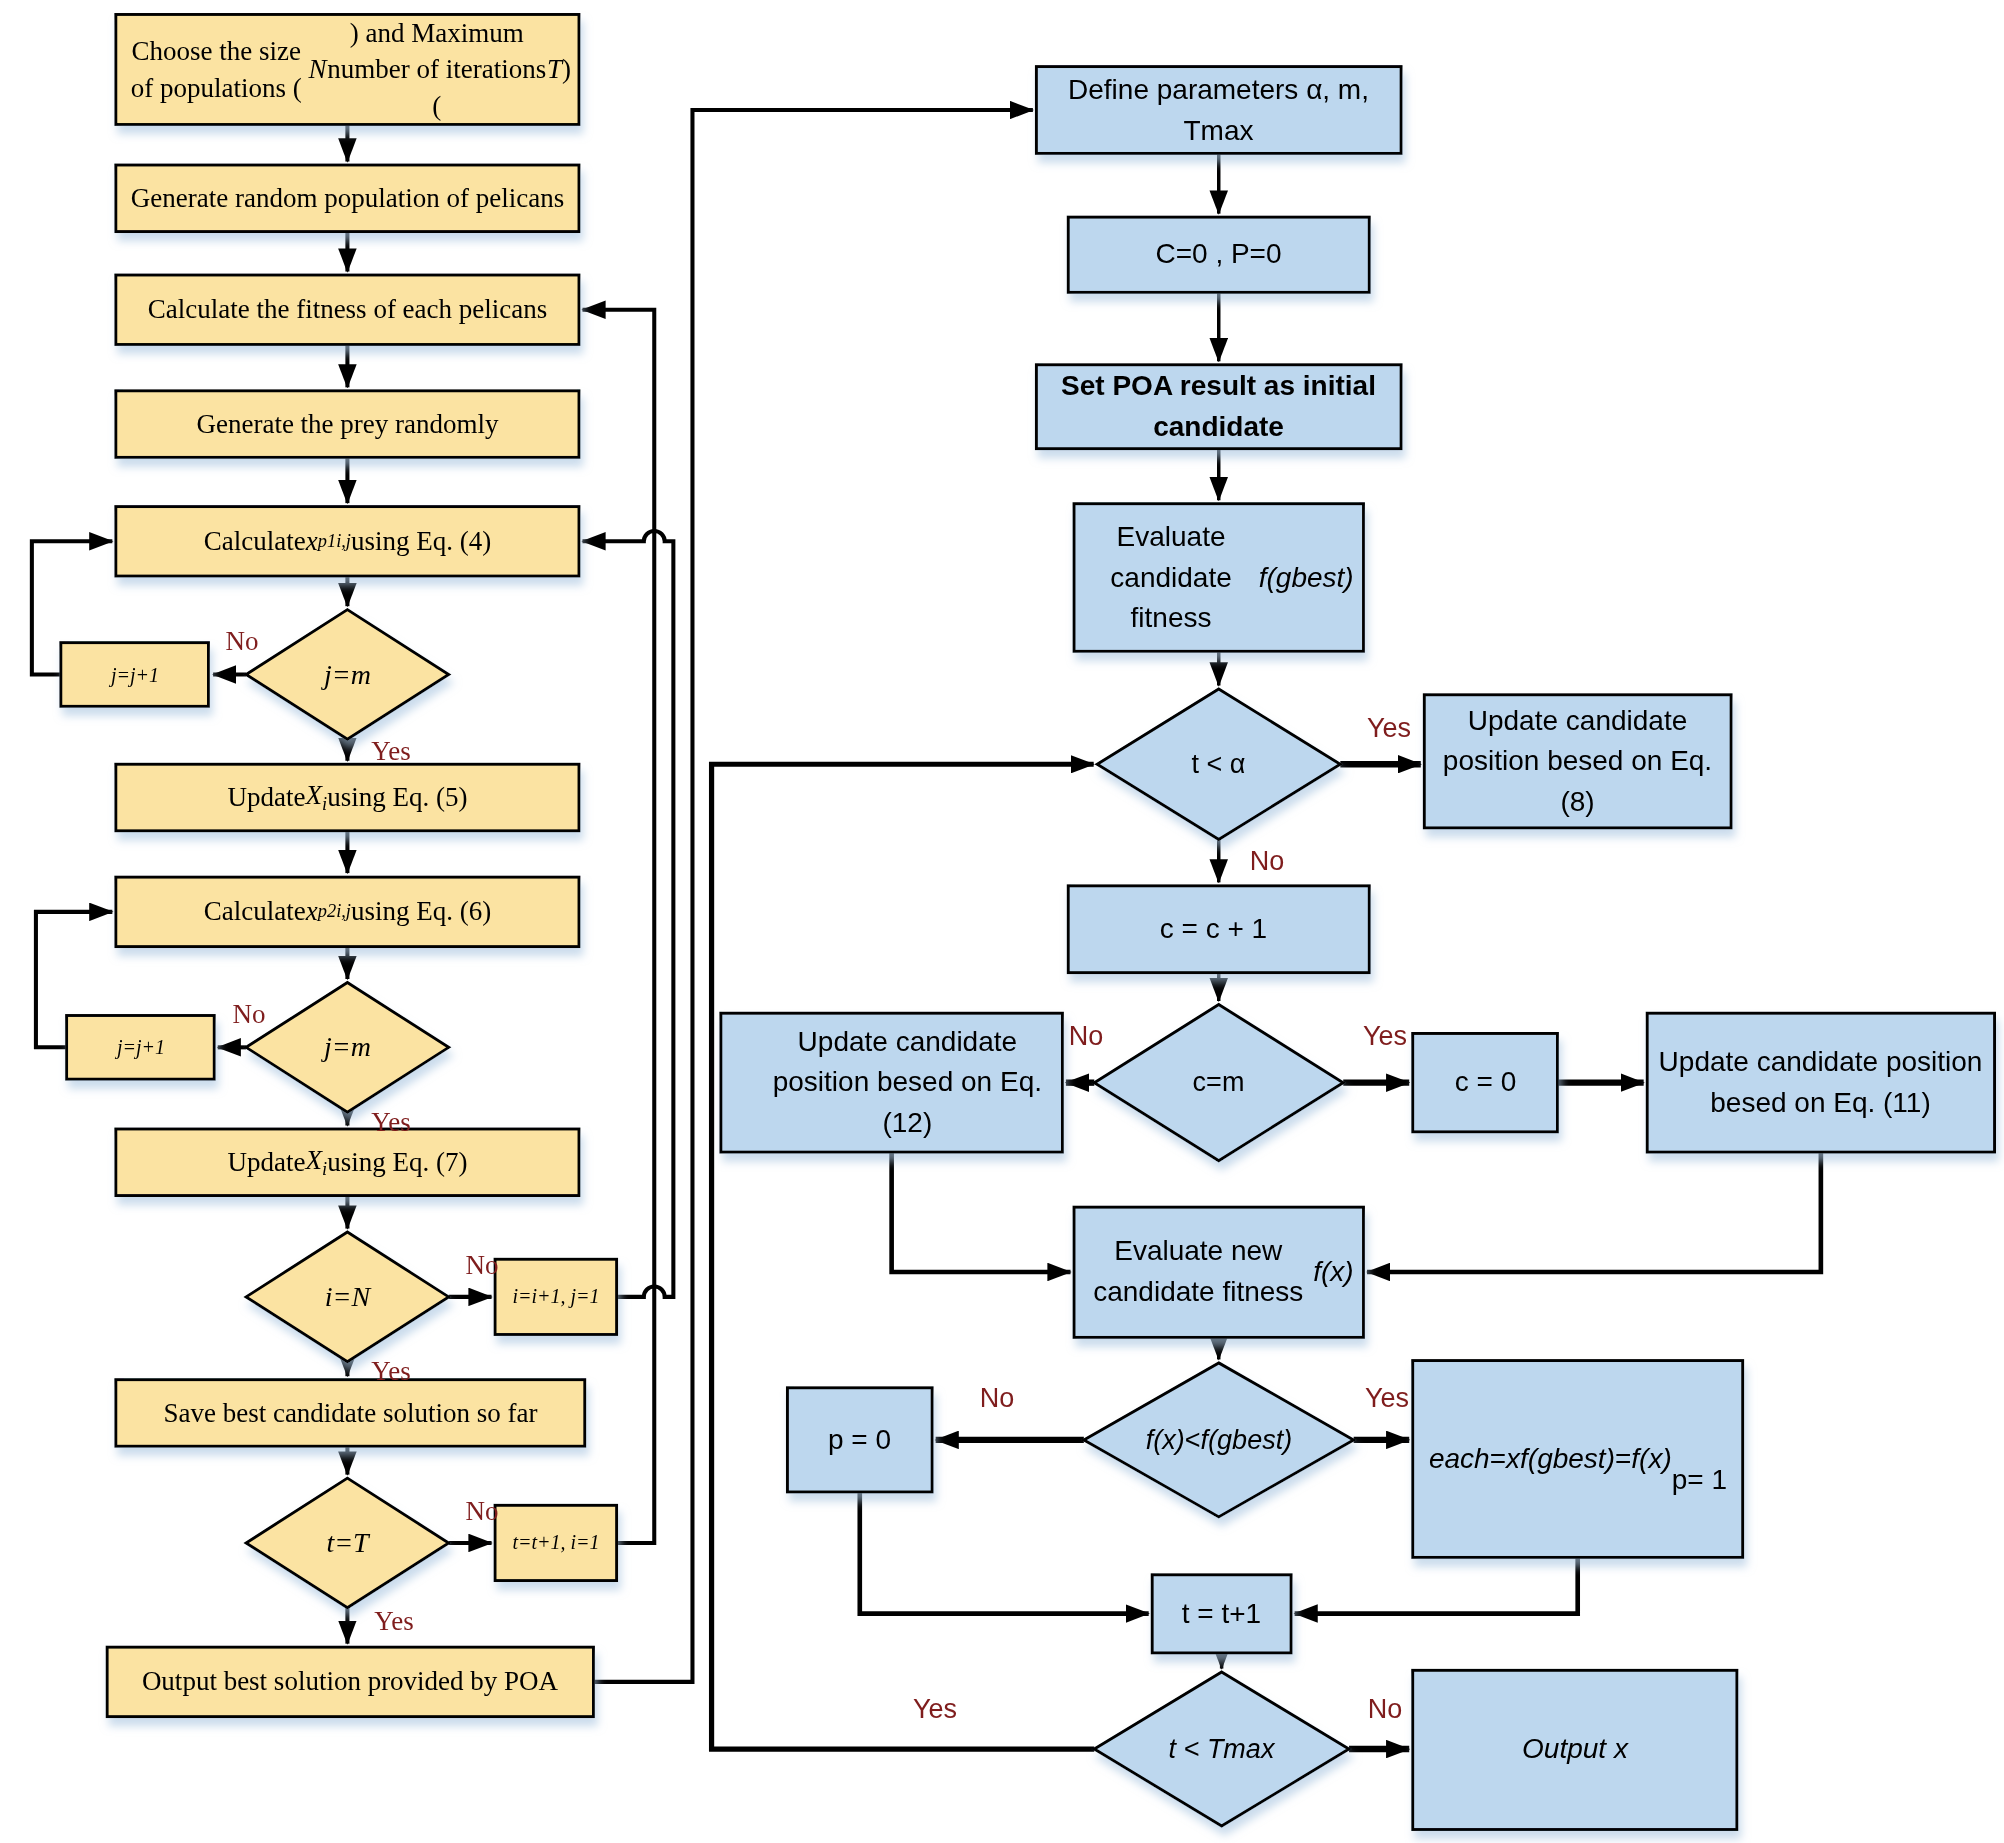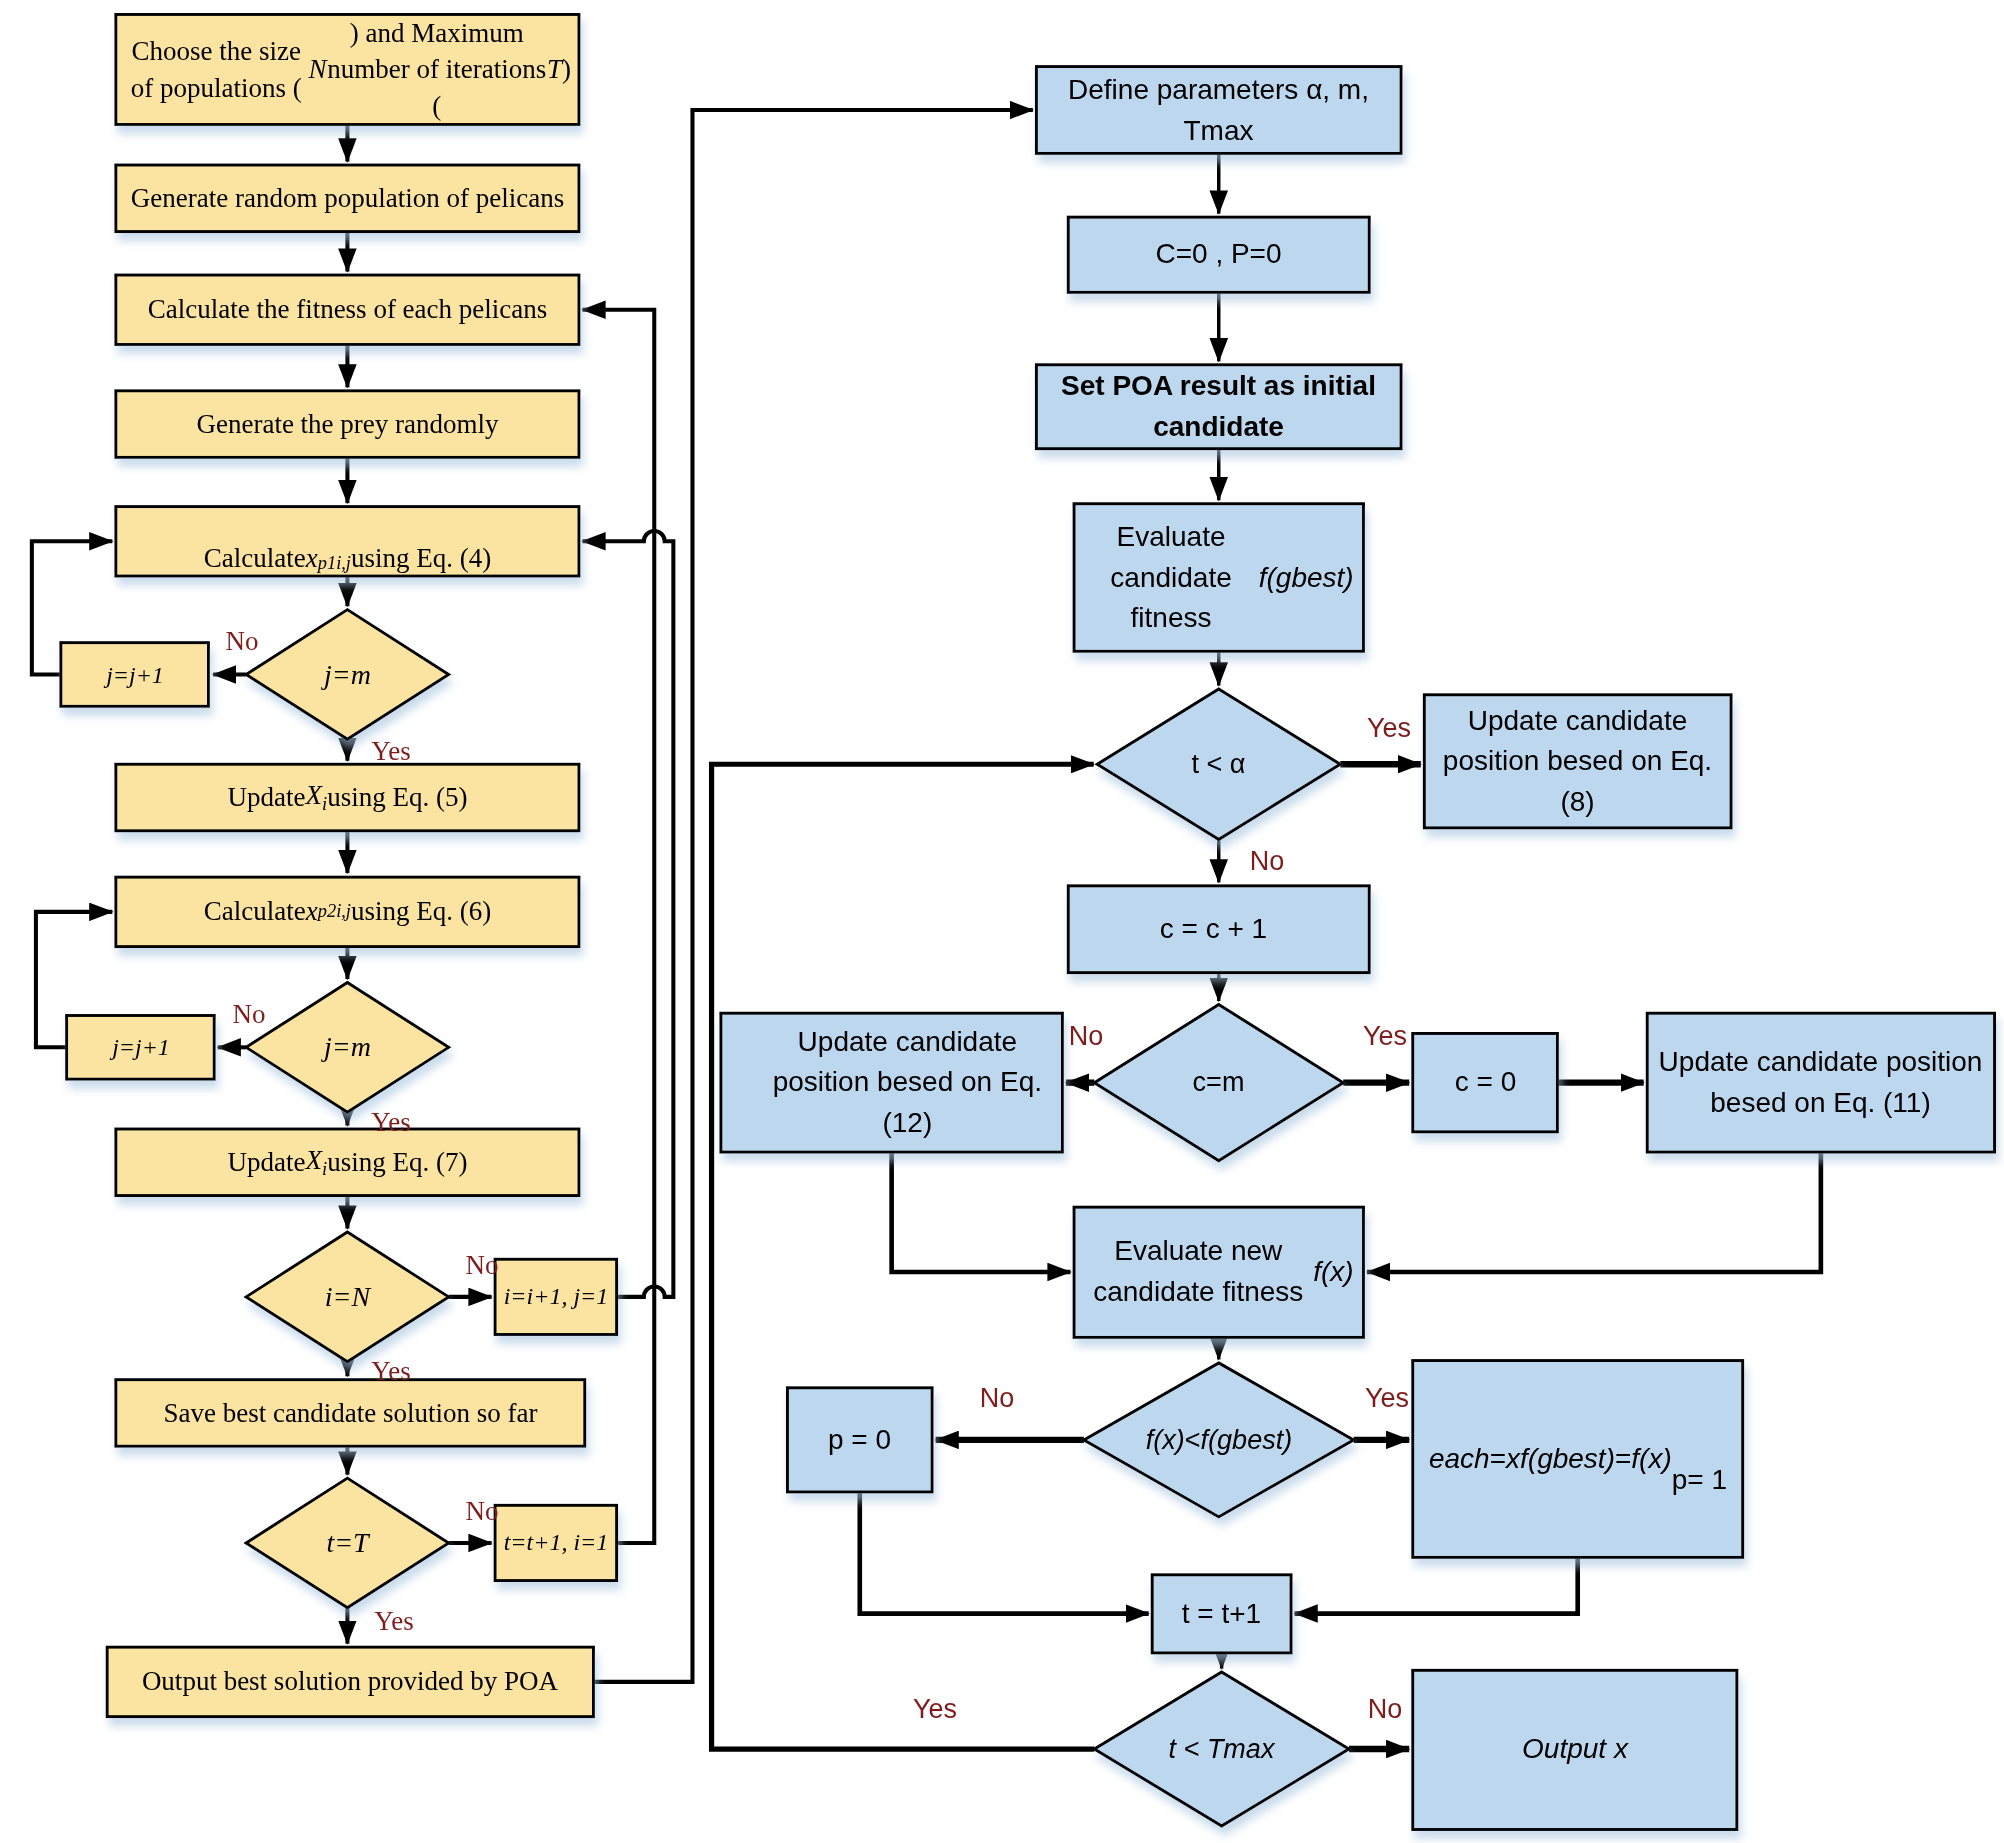--- a/index.html
+++ b/index.html
@@ -3,21 +3,21 @@
 <meta charset="utf-8">
 <style>
   html,body{margin:0;padding:0;background:#ffffff;}
   #canvas{position:relative;width:2005px;height:1844px;background:#ffffff;overflow:hidden;
           font-family:"Liberation Serif","DejaVu Serif",serif;}
   #edges-svg{position:absolute;left:0;top:0;width:2005px;height:1844px;}
   .node-label{position:absolute;display:flex;align-items:center;justify-content:center;
               text-align:center;color:#000;pointer-events:none;}
   .lrect{font-family:"Liberation Serif","DejaVu Serif",serif;font-size:27px;line-height:1.35;padding:0 8px;box-sizing:border-box;}
   .ldia{font-family:"Liberation Serif","DejaVu Serif",serif;font-size:28px;font-style:italic;}
-  .lsmall{font-family:"Liberation Serif","DejaVu Serif",serif;font-size:24px;font-style:italic;}
+  .lsmall{font-family:"Liberation Serif","DejaVu Serif",serif;font-size:20px;font-style:italic;}
   .rrect{font-family:"Liberation Sans","DejaVu Sans",sans-serif;font-size:28px;line-height:1.45;padding:0 9.3px;box-sizing:border-box;}
   .rdia{font-family:"Liberation Sans","DejaVu Sans",sans-serif;font-size:27px;}
   .branch-label{position:absolute;transform:translate(-50%,-50%);white-space:nowrap;color:#7f1d1d;pointer-events:none;margin-left:12px;}
   .blserif{font-family:"Liberation Serif","DejaVu Serif",serif;font-size:27px;}
   .blsans{font-family:"Liberation Sans","DejaVu Sans",sans-serif;font-size:27px;}
   sup{font-size:68%;font-style:italic;}
   sub{font-size:68%;font-style:italic;}
 </style>
 </head>
 <body>
@@ -113,21 +113,21 @@
         <rect x="1990" y="2720" width="240" height="135" fill="#BDD7EE" stroke="#000000" stroke-width="5" filter="url(#ds)"></rect>
         <polygon points="2110,2888 2330,3021 2110,3154 1890,3021" fill="#BDD7EE" stroke="#000000" stroke-width="5" filter="url(#ds)"></polygon>
         <rect x="2440" y="2885" width="560" height="275" fill="#BDD7EE" stroke="#000000" stroke-width="5" filter="url(#ds)"></rect>
       </g>
   </svg>
   <div id="label-layer">
       <div class="node-label lrect" style="left: 116px; top: 14.5px; width: 463px; height: 110px;">Choose the size of populations (<i>N</i>) and Maximum number of iterations (<i>T</i>)</div>
       <div class="node-label lrect" style="left: 116px; top: 165px; width: 463px; height: 67px;">Generate random population of pelicans</div>
       <div class="node-label lrect" style="left: 116px; top: 275px; width: 463px; height: 69px;">Calculate the fitness of each pelicans</div>
       <div class="node-label lrect" style="left: 116px; top: 391px; width: 463px; height: 67px;">Generate the prey randomly</div>
-      <div class="node-label lrect" style="left: 116px; top: 507px; width: 463px; height: 69px; align-items: flex-end;">Calculate <i>x</i><sup>p1</sup><sub>i,j</sub> using Eq. (4)</div>
+      <div class="node-label lrect" style="left: 116px; top: 507px; width: 463px; height: 69px;">Calculate <i>x</i><sup>p1</sup><sub>i,j</sub> using Eq. (4)</div>
       <div class="node-label ldia" style="left: 246px; top: 610px; width: 203px; height: 130px;">j=m</div>
       <div class="node-label lsmall" style="left: 61px; top: 643px; width: 148px; height: 64px;">j=j+1</div>
       <div class="node-label lrect" style="left: 116px; top: 764px; width: 463px; height: 67px;">Update <i>X<sub>i</sub></i> using Eq. (5)</div>
       <div class="node-label lrect" style="left: 116px; top: 877px; width: 463px; height: 69px;">Calculate <i>x</i><sup>p2</sup><sub>i,j</sub> using Eq. (6)</div>
       <div class="node-label ldia" style="left: 246px; top: 982px; width: 203px; height: 130px;">j=m</div>
       <div class="node-label lsmall" style="left: 67px; top: 1015px; width: 148px; height: 64px;">j=j+1</div>
       <div class="node-label lrect" style="left: 116px; top: 1129px; width: 463px; height: 67px;">Update <i>X<sub>i</sub></i> using Eq. (7)</div>
       <div class="node-label ldia" style="left: 246px; top: 1232px; width: 203px; height: 130px;">i=N</div>
       <div class="node-label lsmall" style="left: 495px; top: 1259px; width: 122px; height: 75px;">i=i+1, j=1</div>
       <div class="node-label lrect" style="left: 116px; top: 1380px; width: 469px; height: 67px;">Save best candidate solution so far</div>

